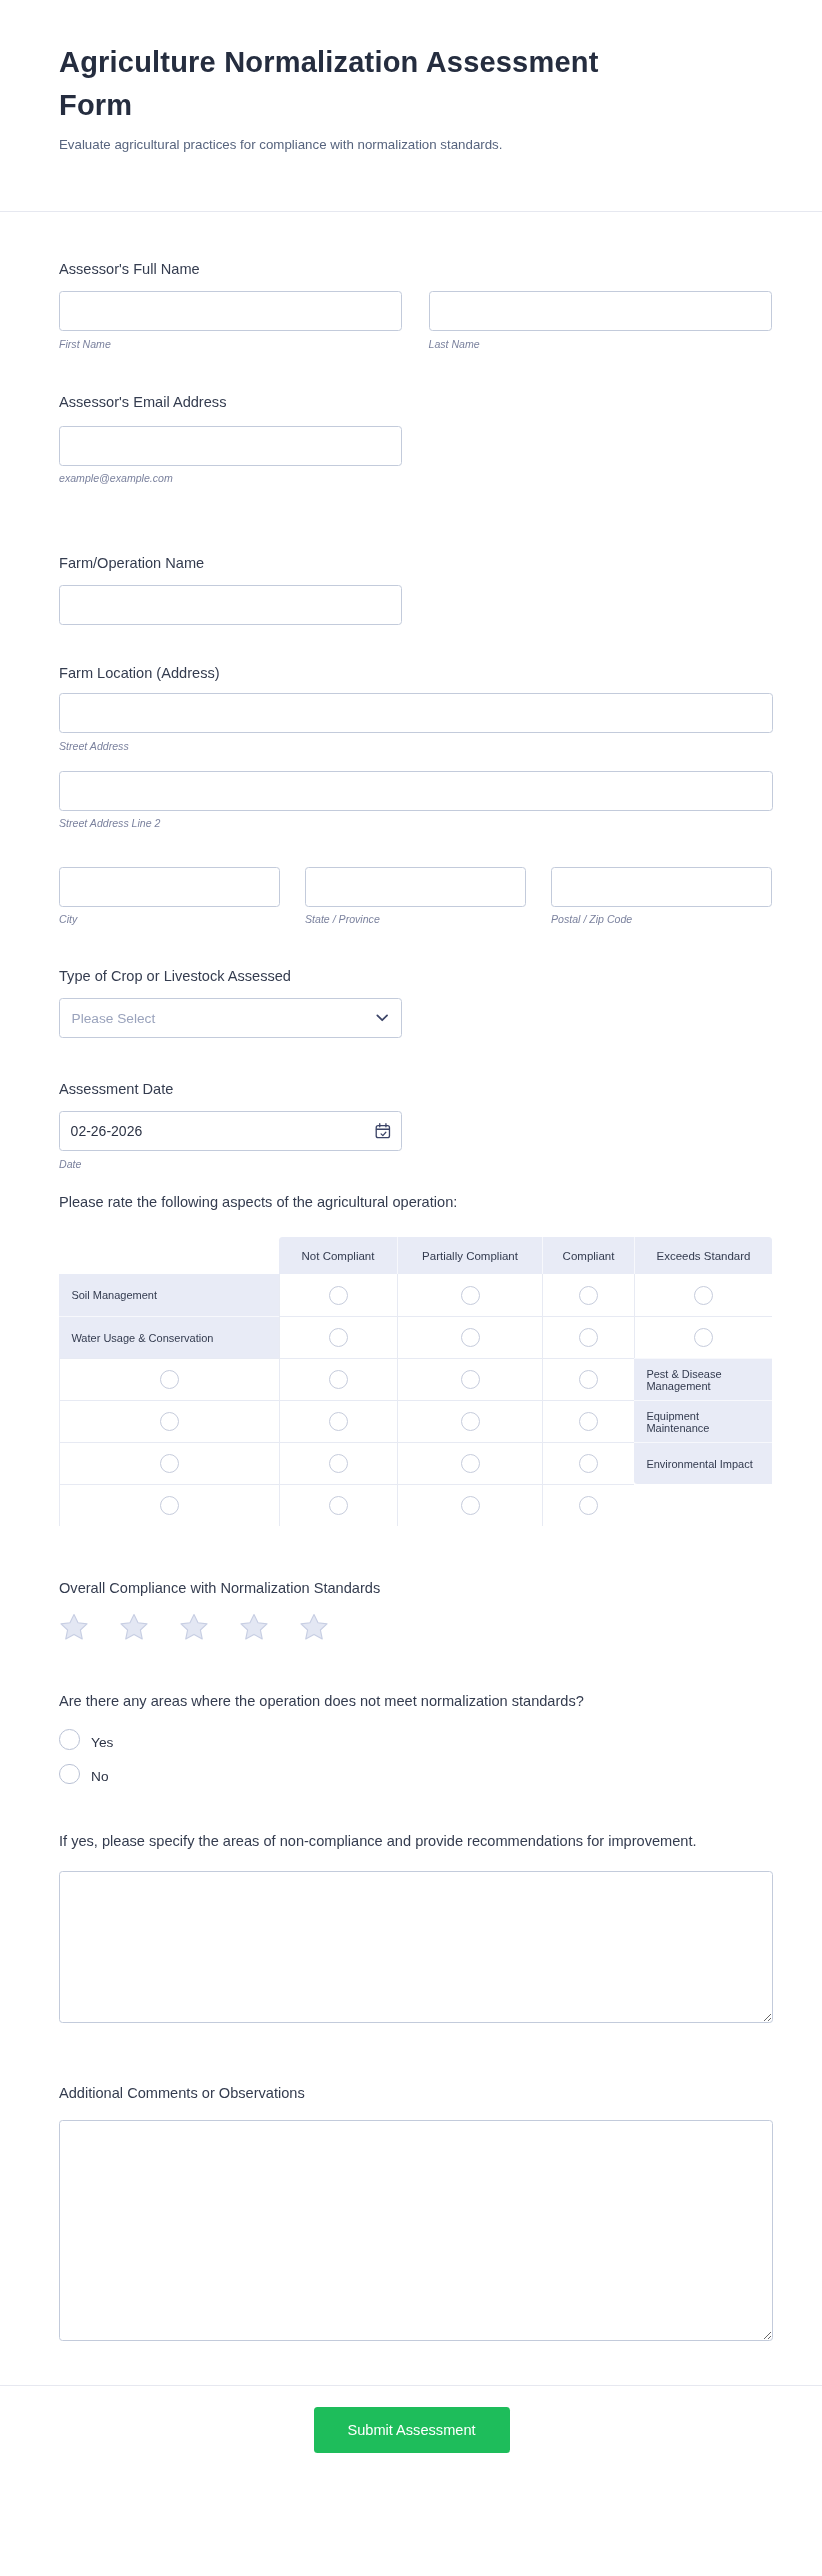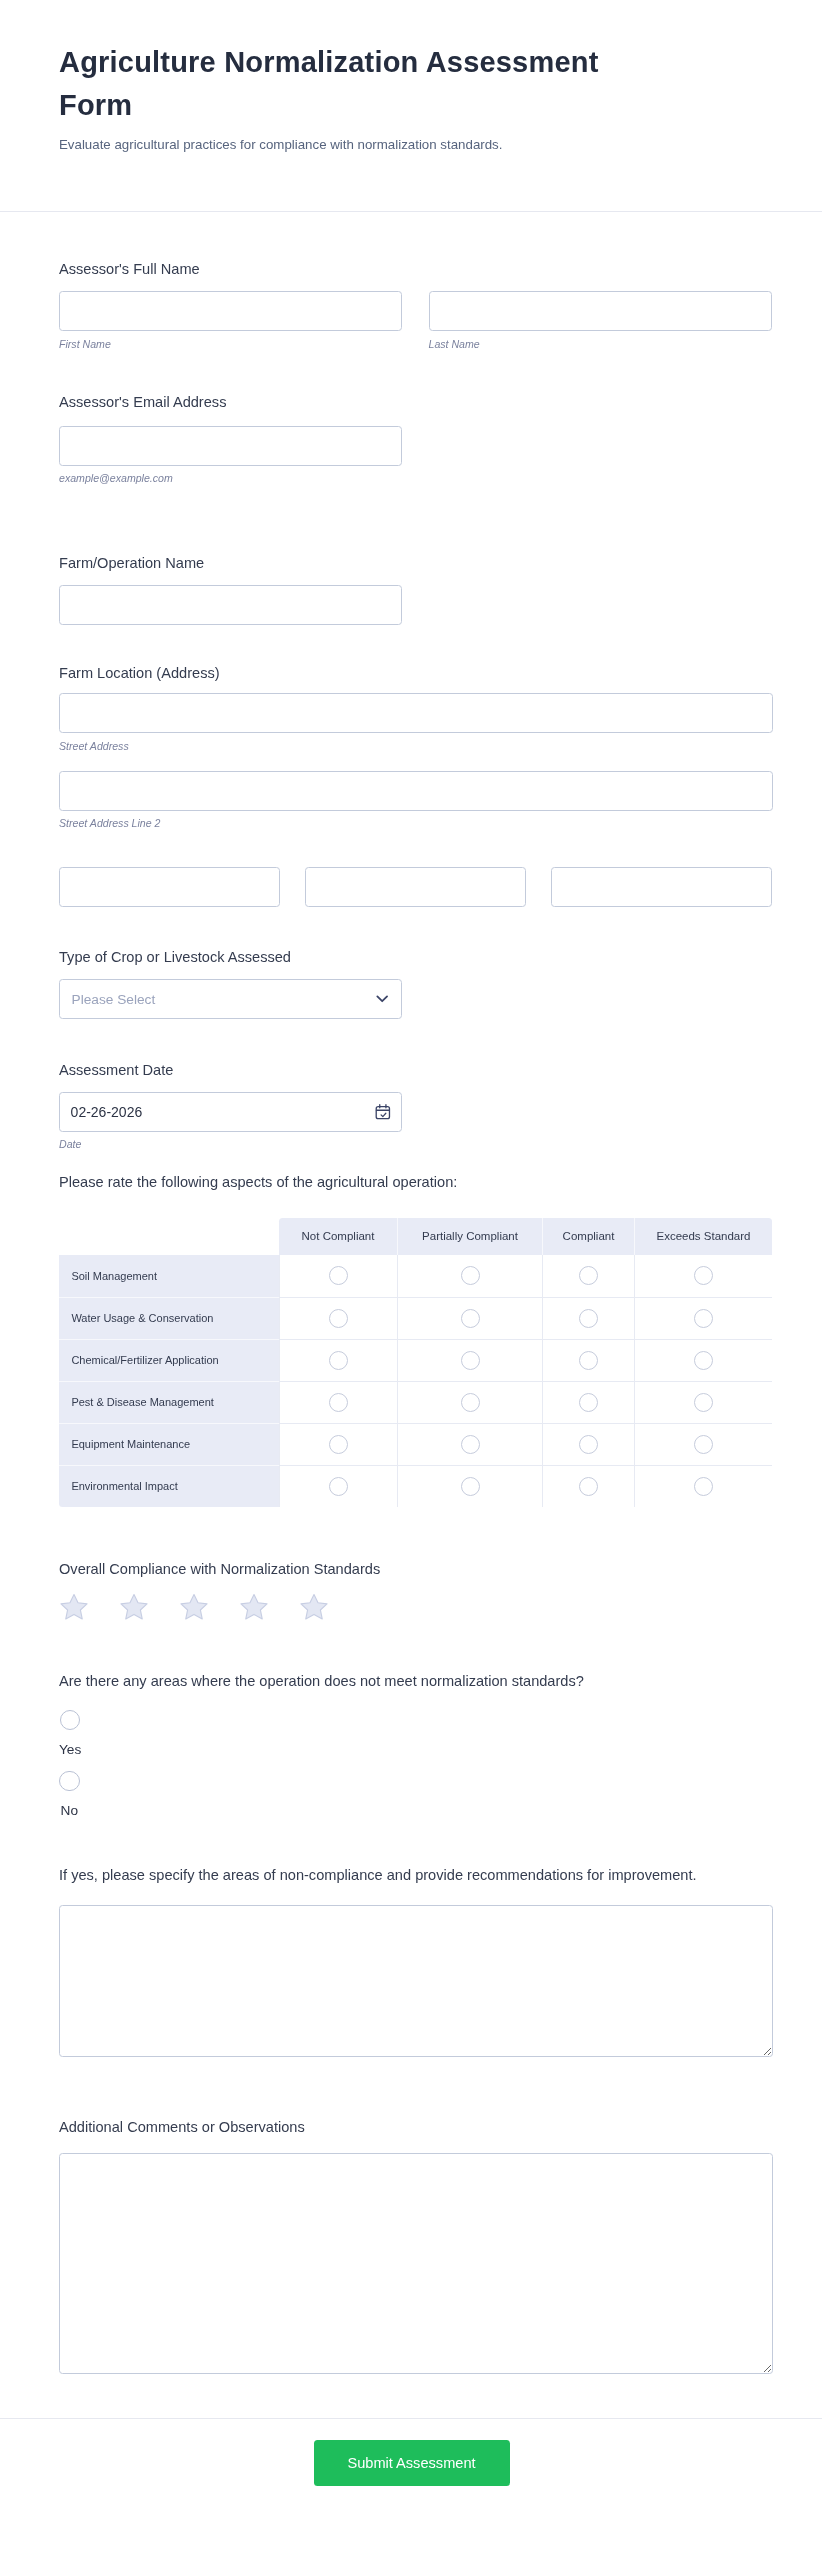--- a/index.html
+++ b/index.html
@@ -41,21 +41,21 @@
   .m-rowlabel{background:#e8ebf6;border-top:0.9px solid #f7f8fc;justify-content:flex-start;font-size:11px;
       color:#333b4f;padding:0 8.8px 0 12.4px;min-height:42px;}
   .m-radio-cell{background:#fff;border-top:0.9px solid #e7eaf3;border-left:0.9px solid #e7eaf3;min-height:42px;}
   .m-rowlabel.rfirst{border-top:none;}
   .m-rowlabel.rlast{border-bottom-left-radius:3.5px;}
   .radio-circle{width:17px;height:17px;border:0.9px solid #c6ccdc;border-radius:50%;background:#fff;display:inline-block;cursor:pointer;}
   
   .stars{display:flex;gap:30px;margin-top:14px;}
   .star{cursor:pointer;display:flex;}
   
-  .opt{display:flex;align-items:center;gap:11.5px;margin-top:14px;cursor:pointer;width:max-content;flex-direction:column;}
+  .opt{display:flex;align-items:flex-end;gap:11.5px;margin-top:14px;cursor:pointer;width:max-content;}
   .opt .radio-big{width:18.6px;height:18.6px;border:0.9px solid #b9c1d4;border-radius:50%;background:#fff;display:inline-block;}
   .opt .opt-text{font-size:13.7px;color:#2c3345;}
   
   .form-footer{margin-top:41px;border-top:0.9px solid #e6e8f0;padding:21px 0 26px;display:flex;justify-content:center;}
   .submit-btn{background:#1ebd5b;color:#fff;border:none;border-radius:3.5px;width:196px;height:46px;
       font-family:"Liberation Sans",sans-serif;font-size:14.6px;font-weight:500;cursor:pointer;}
   
   .mt48{margin-top:42px;} .mt54{margin-top:48px;} .mt58{margin-top:69px;} .mt38{margin-top:34px;}
   .mt40{margin-top:35px;} .mt45{margin-top:40px;} .mt42{margin-top:37px;} .mt50{margin-top:44px;} .mt66{margin-top:58px;}
   .mt20{margin-top:17.7px;} .mt22{margin-top:19.5px;} .mt18{margin-top:16px;}
@@ -97,20 +97,25 @@
     
     <div class="q-label mt38" style="margin-top:39px">Farm Location (Address)</div>
     <input type="text" class="tb" style="margin-top: 9.7px;">
     <div class="sublabel">Street Address</div>
     <input type="text" class="tb mt20" style="">
     <div class="sublabel">Street Address Line 2</div>
     <div class="row3">
       <input type="text" class="tb" style="">
       <input type="text" class="tb" style="">
       <input type="text" class="tb" style="">
+    </div>
+    <div class="row3" style="margin-top:0">
+      <div class="sublabel">City</div>
+      <div class="sublabel">State / Province</div>
+      <div class="sublabel">Postal / Zip Code</div>
     </div>
 
     
     <div class="q-label mt40" style="margin-top:41px">Type of Crop or Livestock Assessed</div>
     <div class="fake-select mt-label">
       <span class="placeholder">Please Select</span>
       <span class="chev">
         <svg width="12.4" height="8" viewBox="0 0 14 9">
             <path d="M1.5 1.5 L7 7 L12.5 1.5" fill="none" stroke="#3b4467" stroke-width="2" stroke-linecap="round" stroke-linejoin="round"></path>
           </svg>
@@ -161,21 +166,20 @@
       <div class="m-cell m-radio-cell">
           <span class="radio-circle"></span>
         </div>
       <div class="m-cell m-radio-cell">
           <span class="radio-circle"></span>
         </div>
       <div class="m-cell m-radio-cell">
           <span class="radio-circle"></span>
         </div>
 
-      <div class="m-cell m-rowlabel">Chemical/Fertilizer Application</div>
       <div class="m-cell m-radio-cell">
           <span class="radio-circle"></span>
         </div>
       <div class="m-cell m-radio-cell">
           <span class="radio-circle"></span>
         </div>
       <div class="m-cell m-radio-cell">
           <span class="radio-circle"></span>
         </div>
       <div class="m-cell m-radio-cell">

